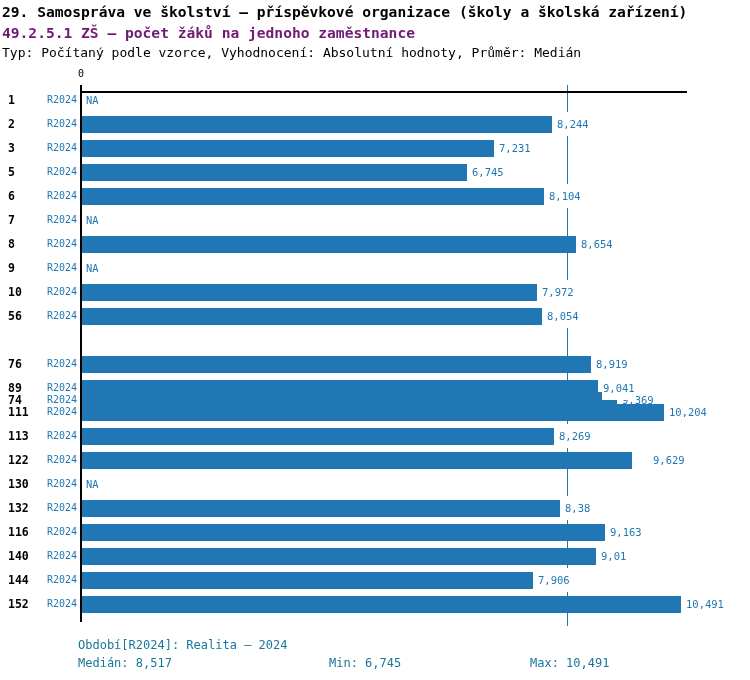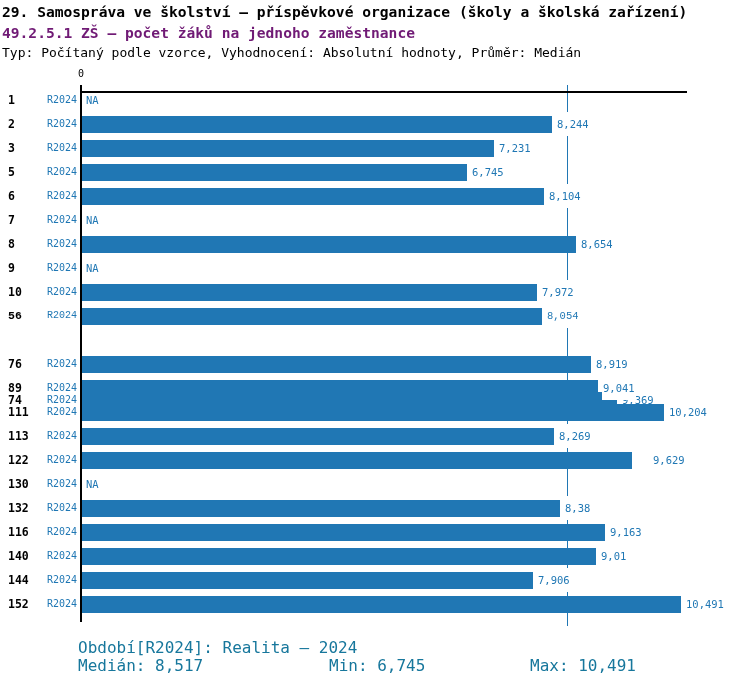--- a/index.html
+++ b/index.html
@@ -19,21 +19,21 @@
   #median-line { top:85px; width:1px; height:541px; background:#2077b4; z-index:1; }
   
   #rows { left:0; top:88px; width:750px; height:528px; z-index:2; }
   .row  { position:absolute; left:0; width:750px; height:24px; }
   .row-num    { position:absolute; left:8px;  top:0; line-height:24px; font-size:11.5px; font-weight:bold; color:#000; }
   .row-period { position:absolute; left:40px; top:0; width:37px; text-align:right; line-height:24px; font-size:10px; color:#1f77b4; }
   .bar        { position:absolute; left:82px; top:3.5px; height:17px; background:#2077b4; }
   .bar-label  { position:absolute; top:0; line-height:24px; font-size:10.5px; color:#1f77b4; background:#fff; padding:0 1px; white-space:pre; }
   .na-label   { position:absolute; left:86px; top:0; line-height:24px; font-size:10.5px; color:#1f77b4; }
   
-  .footer-text { font-size:16px; color:#17779c; white-space:pre; }
+  .footer-text { font-size:12px; color:#17779c; white-space:pre; }
   #footer-period { left:78px;  top:638px; }
   #footer-median { left:78px;  top:656px; }
   #footer-min    { left:329px; top:656px; }
   #footer-max    { left:530px; top:656px; }
 </style>
 </head>
 <body>
 
 <div class="abs" id="title1">29. Samospráva ve školství – příspěvkové organizace (školy a školská zařízení)</div>
 <div class="abs" id="title2">49.2.5.1 ZŠ – počet žáků na jednoho zaměstnance</div>
@@ -89,21 +89,21 @@
       <span class="row-num">9</span>
       <span class="row-period">R2024</span>
       <span class="na-label">NA</span>
     </div>
     <div class="row" style="top: 192px;">
       <span class="row-num">10</span>
       <span class="row-period">R2024</span>
       <div class="bar" style="width: 455px;"></div>
       <span class="bar-label" style="left: 541px;">7,972</span>
     </div>
-    <div class="row" style="top: 216px; font-family: Liberation Mono, monospace;">
+    <div class="row" style="top: 216px;">
       <span class="row-num">56</span>
       <span class="row-period">R2024</span>
       <div class="bar" style="width: 460px;"></div>
       <span class="bar-label" style="left: 546px;">8,054</span>
     </div>
     <div class="row" style="top: 256px; margin-top: 44px;">
       <span class="row-num">74</span>
       <span class="row-period">R2024</span>
       <div class="bar" style="width: 535px;"></div>
       <span class="bar-label" style="left: 621px;">9,369</span>

